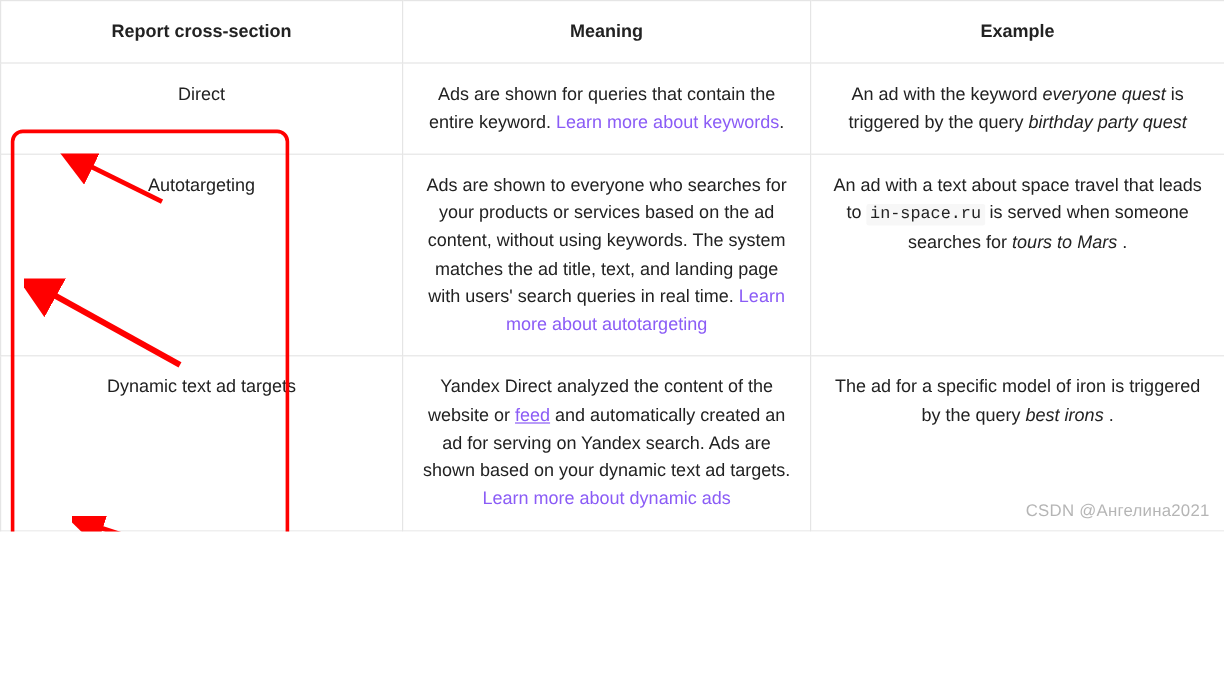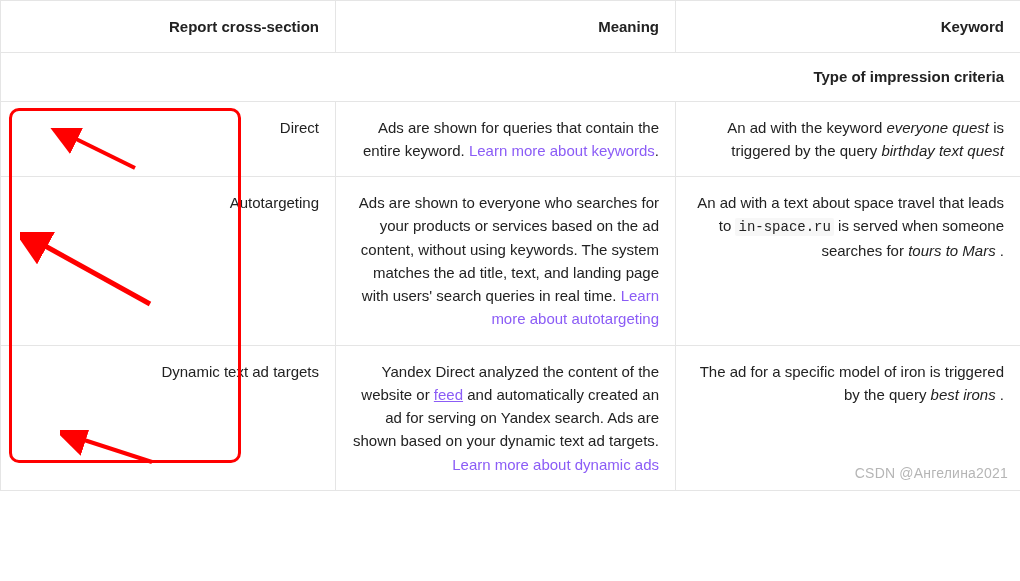--- a/index.html
+++ b/index.html
@@ -14,21 +14,21 @@
     }
     table {
       border-collapse: collapse;
       width: 100%;
       table-layout: fixed;
     }
     th, td {
       border: 1px solid #e5e5e5;
       padding: 14px 16px;
       vertical-align: top;
-      text-align: right;
+      text-align: center;
     }
     th {
       font-weight: 700;
       background: #fff;
     }
     .section-header td {
       font-weight: 700;
       padding: 12px 16px;
     }
     .col1 { width: 335px; }
@@ -79,35 +79,32 @@
 <table>
   <colgroup>
     <col class="col1">
       <col class="col2">
       <col class="col3">
   </colgroup>
   <thead>
     <tr>
       <th>Report cross-section</th>
       <th>Meaning</th>
-      <th>Keyword</th>
+      <th>Example</th>
     </tr>
   </thead>
   <tbody>
-    <tr class="section-header">
-      <td colspan="3">Type of impression criteria</td>
-    </tr>
 
     <tr>
       <td>Direct</td>
       <td>
         <span>Ads are shown for queries that contain the entire keyword. </span><a class="link">Learn more about keywords</a><span>.</span>
       </td>
       <td>
-        <span>An ad with the keyword </span><em>everyone quest</em><span>  is triggered by the query </span><em>birthday text quest</em><span></span>
+        <span>An ad with the keyword </span><em>everyone quest</em><span>  is triggered by the query </span><em>birthday party quest</em><span></span>
       </td>
     </tr>
 
     <tr>
       <td>Autotargeting</td>
       <td>
         <span>Ads are shown to everyone who searches for your products or services based on the ad content, without using keywords. The system matches the ad title, text, and landing page with users' search queries in real time. </span><a class="link">Learn more about autotargeting</a><span></span>
       </td>
       <td>
         <span>An ad with a text about space travel that leads to </span><code>in-space.ru</code><span>  is served when someone searches for </span><em>tours to Mars</em><span> .</span>

